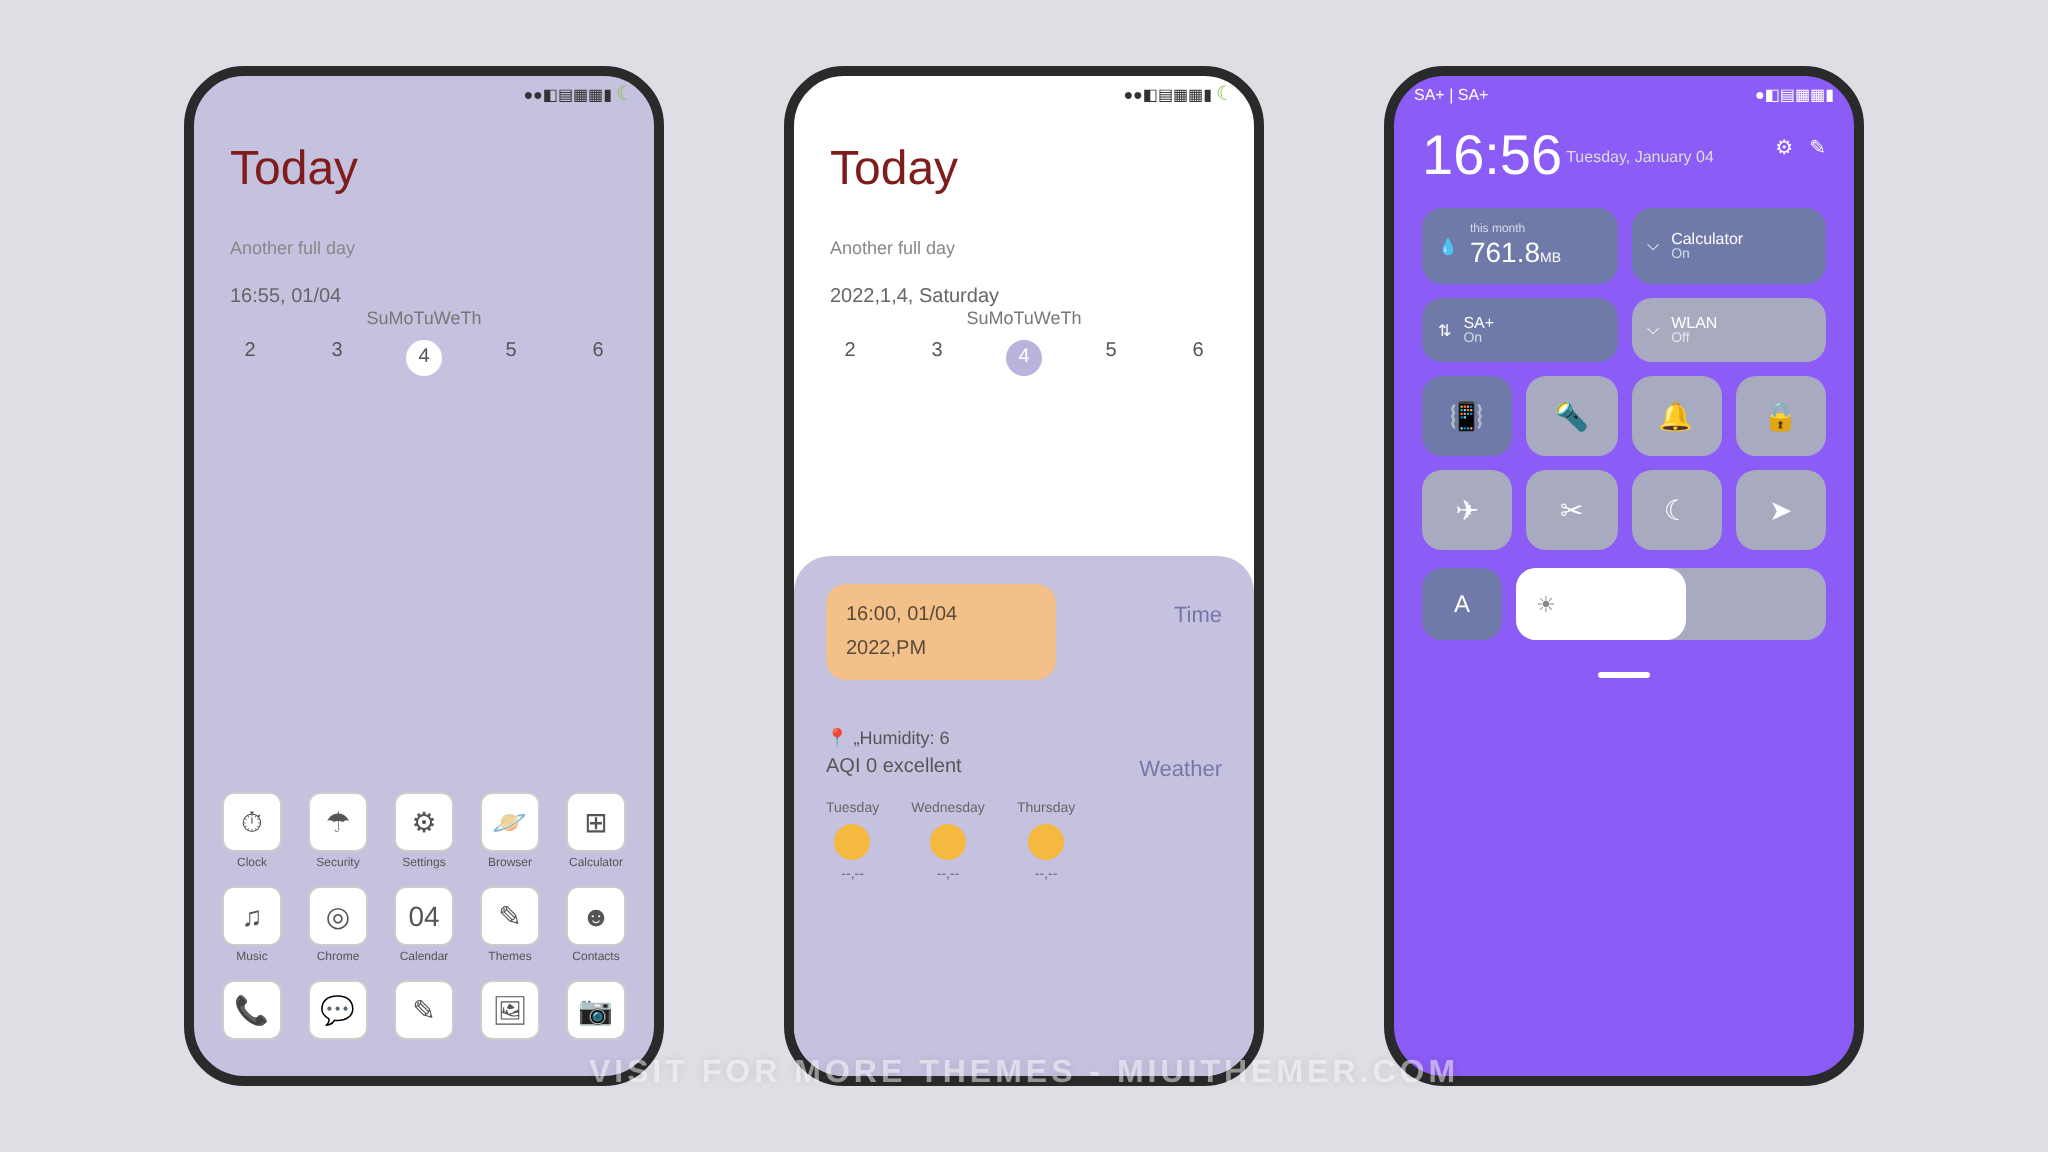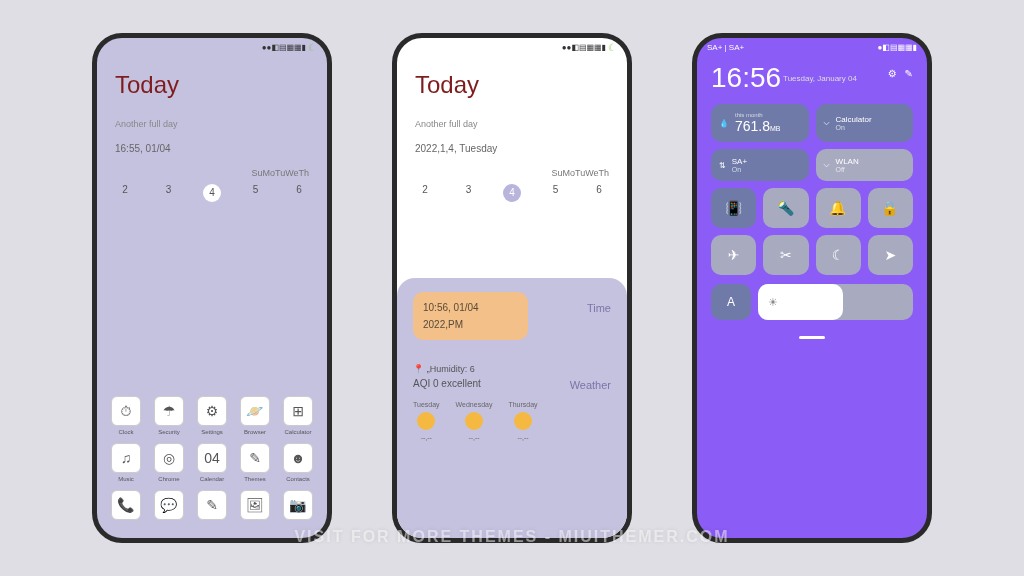--- a/index.html
+++ b/index.html
@@ -8,21 +8,21 @@
 .phone2{background:#fff}
 .phone3{background:#8b5cf6}
 .statusbar{height:18px;display:flex;justify-content:flex-end;align-items:center;padding:0 10px;gap:3px;font-size:8px;color:#333}
 .statusbar3{justify-content:space-between;color:#fff}
 .status-icons{display:flex;gap:2px;align-items:center}
 .moon{color:#8bc34a;font-size:10px}
 .content{padding:15px 18px}
 .title{font-size:24px;font-weight:400;color:#7f1d1d}
 .subtitle{font-size:9px;color:#888;margin-top:20px}
 .time-date{font-size:10px;color:#666;margin-top:14px}
-.week-row{display:flex;justify-content:flex-end;margin-top:14px;font-size:9px;color:#777}
+.week-row{display:flex;justify-content:center;font-size:9px;color:#777}
 .date-row{display:flex;justify-content:space-between;margin-top:6px;font-size:10px;color:#555}
 .date-cell{width:20px;text-align:center}
 .date-active{background:#fff;border-radius:50%;width:18px;height:18px;line-height:18px;display:inline-block}
 .date-active2{background:#b8b4dc;border-radius:50%;width:18px;height:18px;line-height:18px;display:inline-block;color:#fff}
 .dock{position:absolute;bottom:0;left:0;right:0;padding:10px 14px}
 .icon-row{display:flex;justify-content:space-between;margin-bottom:8px}
 .app-icon{text-align:center}
 .icon-box{width:30px;height:30px;background:#fff;border-radius:6px;display:flex;align-items:center;justify-content:center;font-size:14px;color:#555;border:1px solid #ccc}
 .icon-label{font-size:6px;color:#555;margin-top:3px}
 
@@ -143,40 +143,40 @@
   </div>
 </div>
 
 <div class="phone phone2">
   <div class="statusbar">
     <div class="status-icons">●●◧▤▦▦▮<span class="moon">☾</span></div>
   </div>
   <div class="content">
     <div class="title">Today</div>
     <div class="subtitle">Another full day</div>
-    <div class="time-date">2022,1,4,  Tuesday</div>
+    <div class="time-date">2022,1,4,  Saturday</div>
     <div class="week-row">
       <span>Su</span>
       <span>Mo</span>
       <span>Tu</span>
       <span>We</span>
       <span>Th</span>
     </div>
     <div class="date-row">
       <span class="date-cell">2</span>
       <span class="date-cell">3</span>
       <span class="date-cell"><span class="date-active2">4</span></span>
       <span class="date-cell">5</span>
       <span class="date-cell">6</span>
     </div>
   </div>
   <div class="card-area">
     <div class="side-label" style="top:24px">Time</div>
     <div class="time-card">
-      <div>10:56,  01/04</div>
+      <div>16:00,  01/04</div>
       <div style="margin-top:6px">2022,PM</div>
     </div>
     <div class="side-label" style="top:101px">Weather</div>
     <div class="weather-card">
       <div class="weather-info">📍  „Humidity:  6</div>
       <div class="aqi">AQI  0  excellent</div>
       <div class="forecast" id="forecast">
           <div class="forecast-day">
             <div>Tuesday</div>
             <div class="sun"></div>

